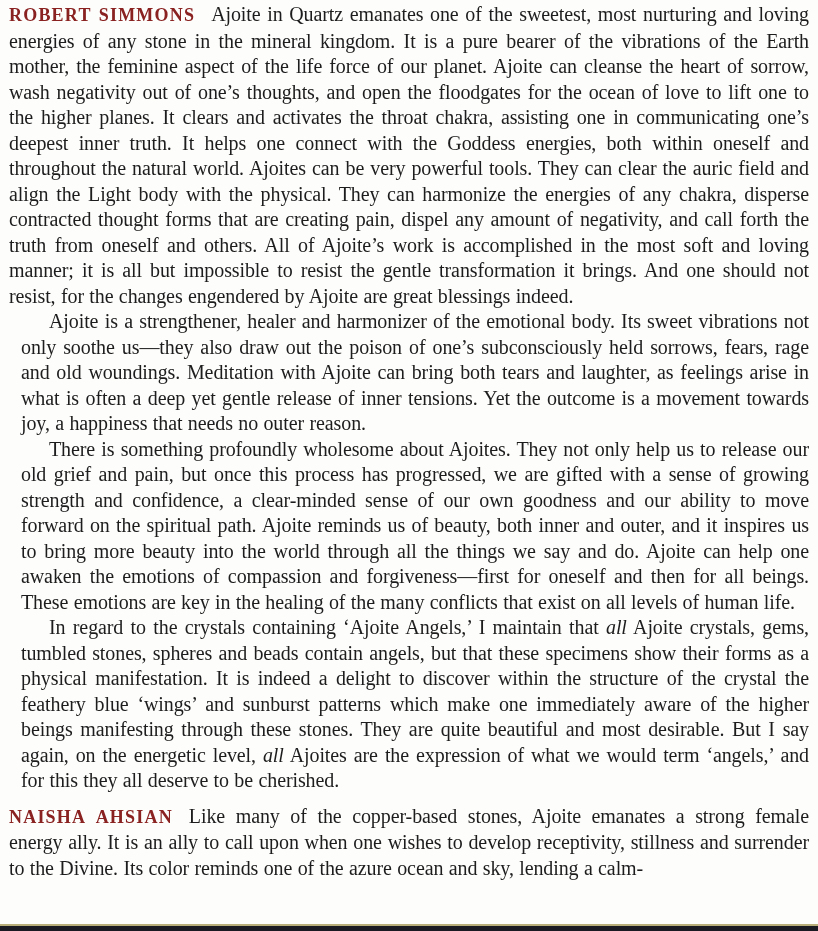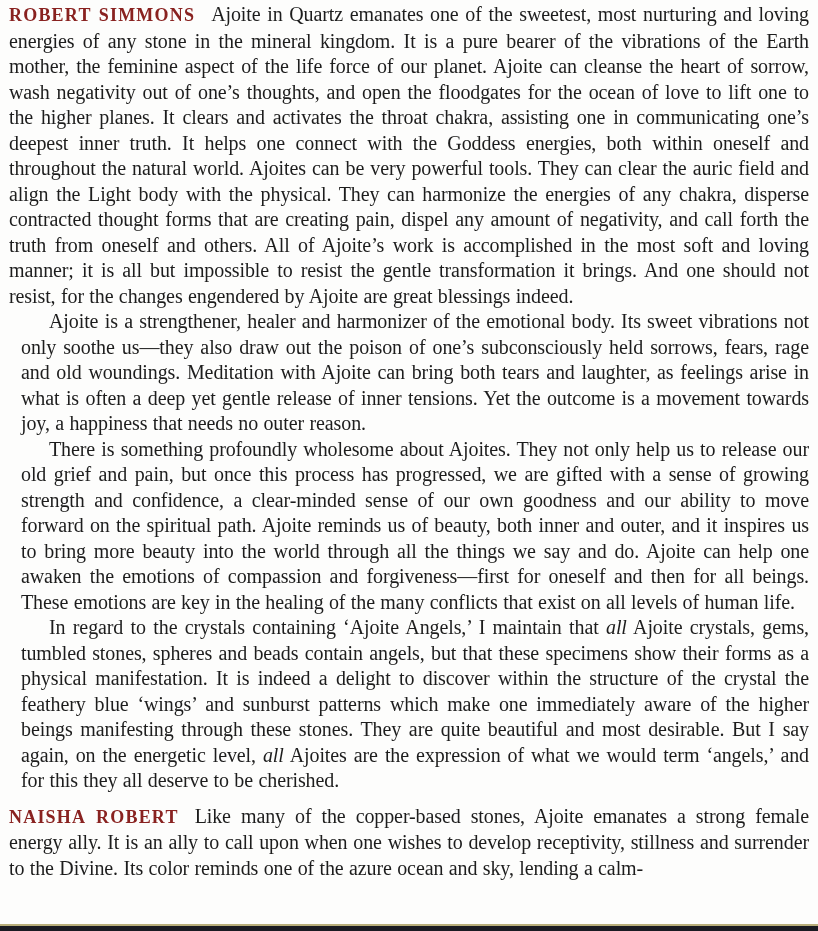--- a/index.html
+++ b/index.html
@@ -56,21 +56,21 @@
 <div class="page">
 
   <section class="entry">
     <p class="para"><span class="author">ROBERT SIMMONS</span><span class="runin"><span>Ajoite in Quartz emanates one of the sweetest, most nurturing and loving energies of any stone in the mineral kingdom. It is a pure bearer of the vibrations of the Earth mother, the feminine aspect of the life force of our planet. Ajoite can cleanse the heart of sorrow, wash negativity out of one’s thoughts, and open the floodgates for the ocean of love to lift one to the higher planes. It clears and activates the throat chakra, assisting one in communicating one’s deepest inner truth. It helps one connect with the Goddess energies, both within oneself and throughout the natural world. Ajoites can be very powerful tools. They can clear the auric field and align the Light body with the physical. They can harmonize the energies of any chakra, disperse contracted thought forms that are creating pain, dispel any amount of negativity, and call forth the truth from oneself and others. All of Ajoite’s work is accomplished in the most soft and loving manner; it is all but impossible to resist the gentle transformation it brings. And one should not resist, for the changes engendered by Ajoite are great blessings indeed.</span></span></p>
     <p class="para indent"><span>Ajoite is a strengthener, healer and harmonizer of the emotional body. Its sweet vibrations not only soothe us—they also draw out the poison of one’s subconsciously held sorrows, fears, rage and old woundings. Meditation with Ajoite can bring both tears and laughter, as feelings arise in what is often a deep yet gentle release of inner tensions. Yet the outcome is a movement towards joy, a happiness that needs no outer reason.</span></p>
     <p class="para indent"><span>There is something profoundly wholesome about Ajoites. They not only help us to release our old grief and pain, but once this process has progressed, we are gifted with a sense of growing strength and confidence, a clear-minded sense of our own goodness and our ability to move forward on the spiritual path. Ajoite reminds us of beauty, both inner and outer, and it inspires us to bring more beauty into the world through all the things we say and do. Ajoite can help one awaken the emotions of compassion and forgiveness—first for oneself and then for all beings. These emotions are key in the healing of the many conflicts that exist on all levels of human life.</span></p>
     <p class="para indent"><span>In regard to the crystals containing ‘Ajoite Angels,’ I maintain that </span><em>all</em><span> Ajoite crystals, gems, tumbled stones, spheres and beads contain angels, but that these specimens show their forms as a physical manifestation. It is indeed a delight to discover within the structure of the crystal the feathery blue ‘wings’ and sunburst patterns which make one immediately aware of the higher beings manifesting through these stones. They are quite beautiful and most desirable. But I say again, on the energetic level, </span><em>all</em><span> Ajoites are the expression of what we would term ‘angels,’ and for this they all deserve to be cherished.</span></p>
   </section>
 
   <section class="entry">
-    <p class="para"><span class="author">NAISHA ROBERT</span><span class="runin"><span>Like many of the copper-based stones, Ajoite emanates a strong female energy ally. It is an ally to call upon when one wishes to develop receptivity, stillness and surrender to the Divine. Its color reminds one of the azure ocean and sky, lending a calm-</span></span></p>
+    <p class="para"><span class="author">NAISHA AHSIAN</span><span class="runin"><span>Like many of the copper-based stones, Ajoite emanates a strong female energy ally. It is an ally to call upon when one wishes to develop receptivity, stillness and surrender to the Divine. Its color reminds one of the azure ocean and sky, lending a calm-</span></span></p>
   </section>
 
   <div class="bottom-rule">
     <div class="rule-tan"></div>
     <div class="rule-dark"></div>
   </div>
 
 </div>
 
 </body></html>

